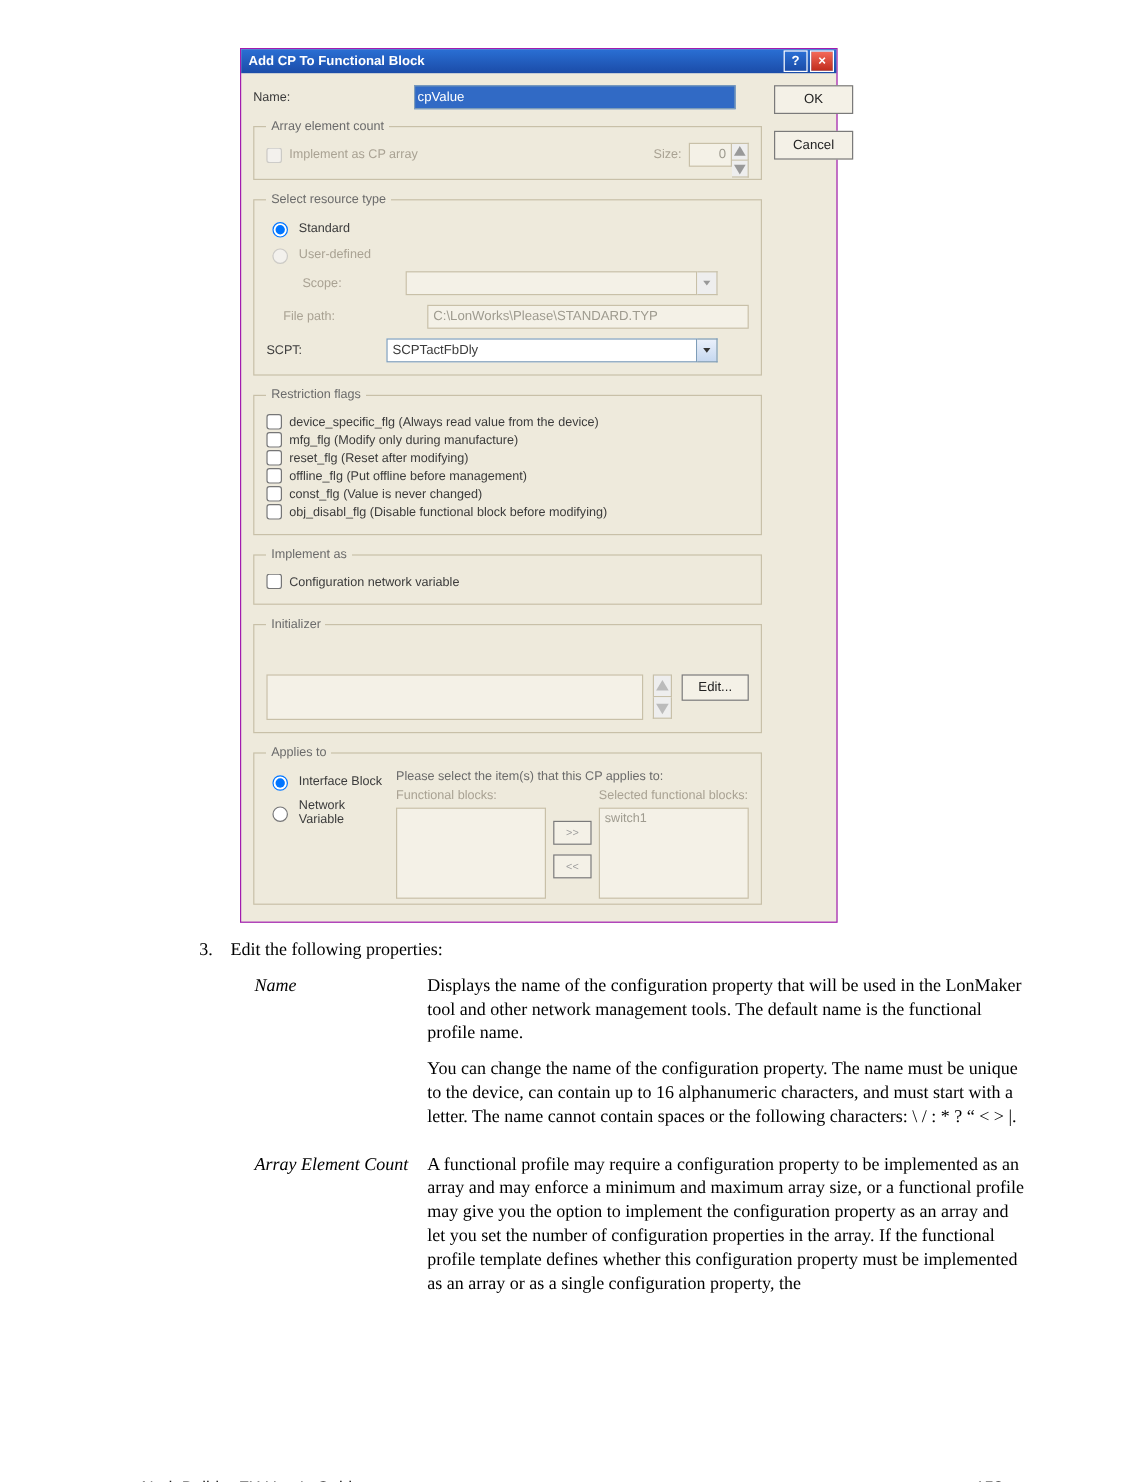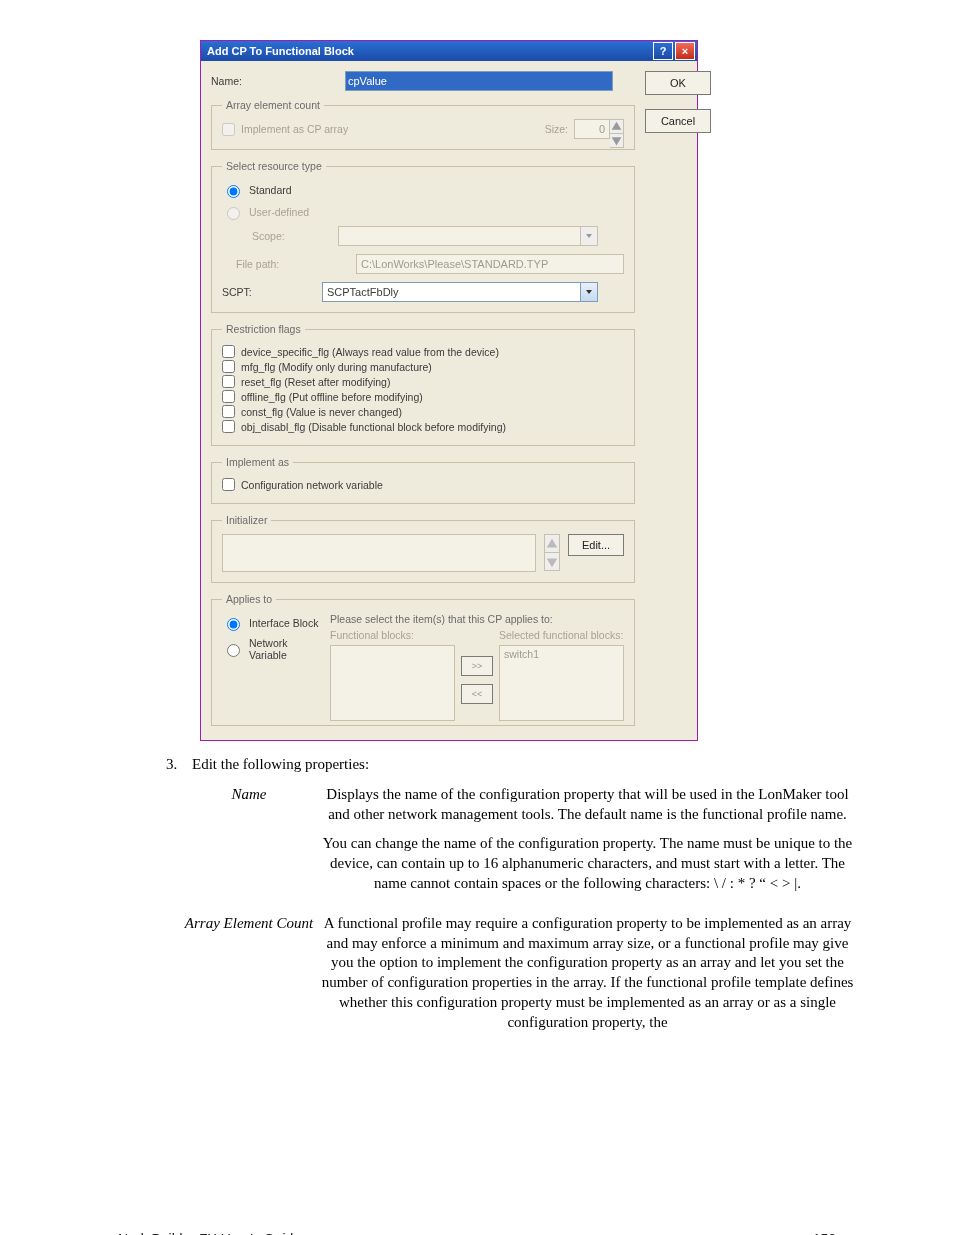--- a/index.html
+++ b/index.html
@@ -156,21 +156,21 @@
   .radio {
     display: flex;
     align-items: center;
     gap: 6px;
     margin: 2px 0 6px 0;
     font-size: 10.5px;
   }
   .radio.disabled { color:#a9a293; }
 
   .initbox {
-    display:flex; gap:8px; align-items:flex-start;
+    display:flex; gap:8px; align-items:flex-start;margin-top:28px;
   }
   .initbox .txt {
     flex:1; border:1px solid #c8c0a8; background:#f4f1e7; height:36px;
   }
   .scroll {
     width:16px; display:flex; flex-direction:column; gap:0;
   }
   .scroll div {
     height:17px; border:1px solid #c8c0a8; background:#eee;
     display:flex; align-items:center; justify-content:center;
@@ -204,23 +204,22 @@
     line-height: 1.32;
     margin: 14px 100px 0 120px;
   }
   .step {
     display:flex;
     margin-left: 46px;
     margin-top: 4px;
   }
   .step .num { width: 26px; }
   .proptable {
-    margin-left: 57px;
+    margin-left: 92px;
     margin-top: 10px;
-    text-align: center;
   }
   .proptable .propentry { display:flex; margin-bottom: 10px; }
   .propname {
     width: 144px;
     font-style: italic;
     flex: 0 0 144px;
   }
   .propbody { flex: 1; }
   .propbody p { margin: 0 0 10px 0; }
   b.kw { font-weight: bold; }
@@ -338,21 +337,21 @@
           <label class="check">
               <input type="checkbox" style="">
               <span>mfg_flg  (Modify only during manufacture)</span>
             </label>
           <label class="check">
               <input type="checkbox" style="">
               <span>reset_flg  (Reset after modifying)</span>
             </label>
           <label class="check">
               <input type="checkbox" style="">
-              <span>offline_flg  (Put offline before modifying)</span>
+              <span>offline_flg  (Put offline before management)</span>
             </label>
           <label class="check">
               <input type="checkbox" style="">
               <span>const_flg  (Value is never changed)</span>
             </label>
           <label class="check">
               <input type="checkbox" style="">
               <span>obj_disabl_flg  (Disable functional block before modifying)</span>
             </label>
         </fieldset>

